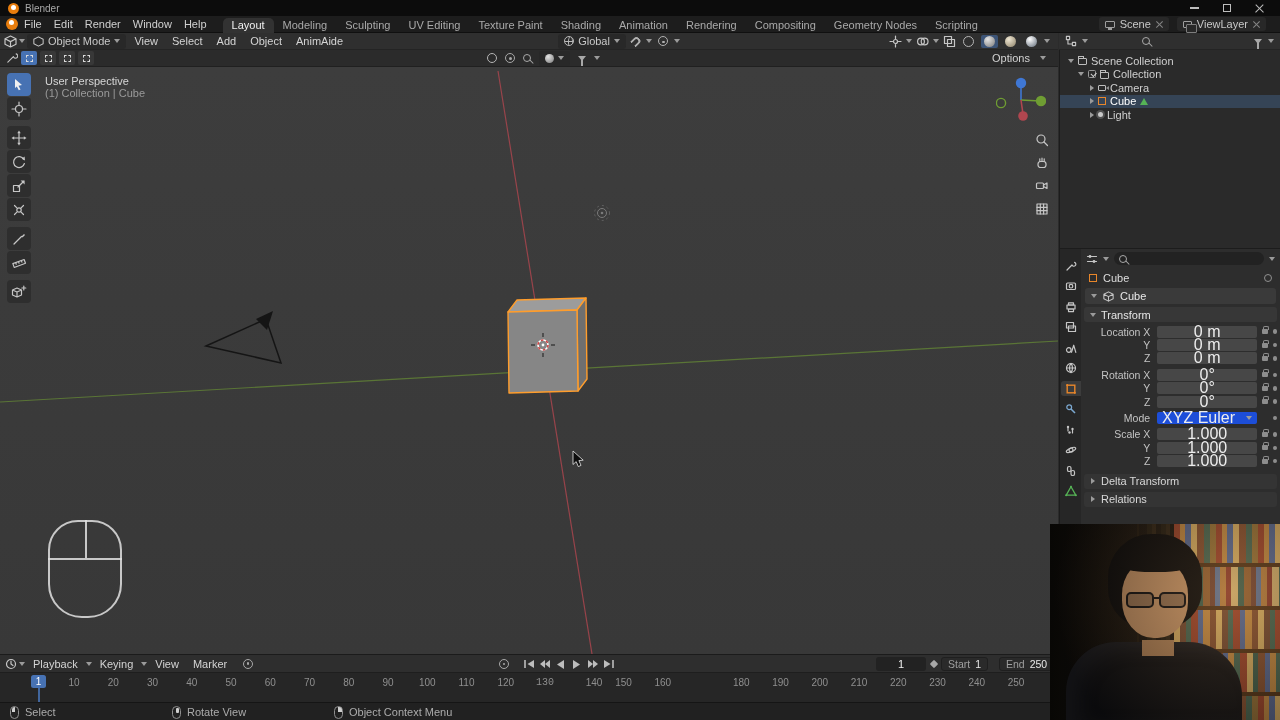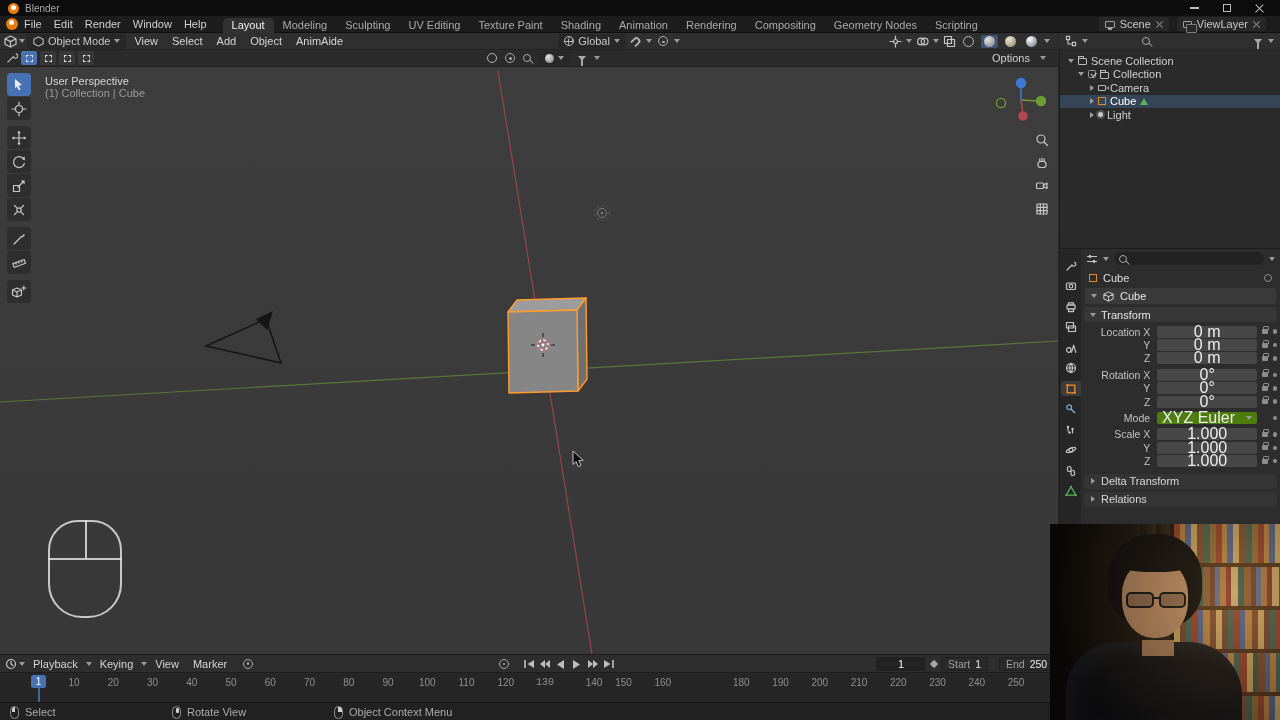--- a/index.html
+++ b/index.html
@@ -134,21 +134,21 @@
   .props{position:absolute;left:1081px;top:248px;width:199px;height:276px;background:#2d2d2d;border-top:1px solid #1c1c1c;overflow:hidden}
   .prop-head{height:19px;display:flex;align-items:center;gap:5px;padding:0 5px}
   .search-pill{flex:1;height:13px;background:#222;border-radius:7px;display:flex;align-items:center;gap:4px;padding:0 5px}
   .bcrow{height:19px;display:flex;align-items:center;gap:6px;padding:0 8px}
   .bcrow .pin{margin-left:auto;width:8px;height:8px;border:1.1px solid #8f8f8f;border-radius:50%}
   .objbox{margin:1px 4px 3px;background:#3a3a3a;border-radius:3px;height:16px;display:flex;align-items:center;gap:6px;padding:0 6px}
   .panelhead{margin:2px 3px 3px;background:#373737;border-radius:3px;height:15px;display:flex;align-items:center;gap:5px;padding:0 6px;color:#e4e4e4}
   .prow{display:flex;align-items:center;height:13.4px;padding:0 3px 0 0}
   .plabel{width:80px;text-align:right;padding-right:7px;color:#c3c3c3;font-size:10.5px;white-space:nowrap}
   .pvalue{width:105px;height:12px;background:#474747;border-radius:2px;display:flex;align-items:center;justify-content:center;font-size:16px;color:#ededed}
-  .pvalue.drop{background:#4d7c0f;justify-content:space-between;padding:0 5px}
+  .pvalue.drop{background:#1d4ed8;justify-content:space-between;padding:0 5px}
   .subpanel{margin:3px 3px 0;background:#343434;border-radius:3px;height:15px;display:flex;align-items:center;gap:6px;padding:0 7px;color:#d8d8d8}
 
   
   .tl-header{position:absolute;left:0;top:654px;width:1280px;height:18px;background:#2e2e2e;
              border-top:1px solid #1b1b1b;display:flex;align-items:center;padding:0 5px;gap:2px}
   .transport{position:absolute;left:499px;top:0;height:18px;display:flex;align-items:center;gap:3px}
   .tbtn{width:13px;height:14px;display:flex;align-items:center;justify-content:center}
   .framebox{position:absolute;left:876px;top:2px;width:50px;height:14px;background:#222;border-radius:3px;
             display:flex;align-items:center;justify-content:center;color:#efefef}
   .rangebox{position:absolute;top:2px;height:14px;background:#2a2a2a;border:1px solid #1f1f1f;border-radius:3px;

